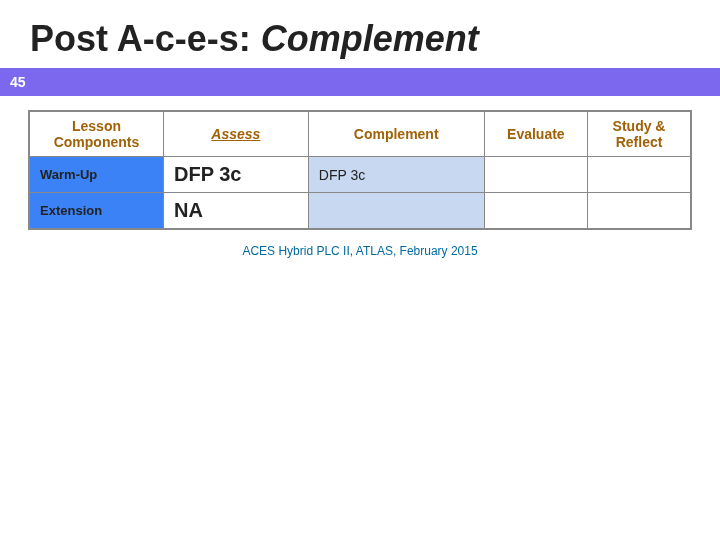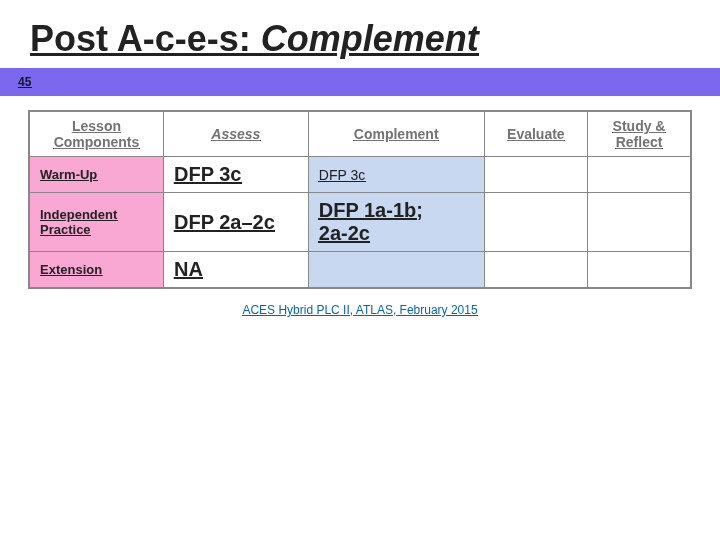--- a/index.html
+++ b/index.html
@@ -1,15 +1,15 @@
 <!DOCTYPE html>
 <html><head>
   <meta charset="utf-8">
   <style>
-    * { box-sizing: border-box; margin: 0; padding: 0; text-decoration: underline; }
+    * { box-sizing: border-box; margin: 0; padding: 0; }
     body {
       width: 720px;
       height: 540px;
       background: #fff;
       font-family: Arial, sans-serif;
       overflow: hidden;
     }
 
     .page-title {
       font-size: 36px;
@@ -24,24 +24,24 @@
 
     .slide-number-bar {
       display: flex;
       align-items: center;
       background: #7B68EE;
       height: 28px;
       padding: 0 0 0 0;
     }
     .slide-number {
       background: #7B68EE;
-      color: #0f172a;
-      font-size: 12px;
+      color: #ffffff;
+      font-size: 14px;
       font-weight: bold;
-      padding: 0 18px;
+      padding: 0 10px;
       height: 100%;
       display: flex;
       align-items: center;
     }
     .slide-bar-fill {
       flex: 1;
       background: #7B68EE;
       height: 100%;
     }
 
@@ -58,21 +58,21 @@
     th, td {
       border: 1.5px solid #888;
       padding: 6px 10px;
       vertical-align: middle;
     }
 
     .header-row th {
       background: #fff;
       font-size: 14px;
       font-weight: bold;
-      color: #737373;
+      color: #a16207;
       text-align: center;
     }
 
     .header-lesson {
       width: 130px;
       font-weight: bold;
       text-align: center !important;
       font-size: 14px;
     }
 
@@ -103,21 +103,21 @@
       font-size: 14px;
       font-weight: bold;
       text-align: center;
       background: #fff;
     }
 
     .row-label {
       font-size: 13px;
       font-weight: bold;
       color: #222;
-      background: #f9a8d4;
+      background: #3b82f6;
       vertical-align: middle;
     }
 
     .cell-assess {
       font-size: 20px;
       font-weight: bold;
       color: #222;
       background: #fff;
       text-align: left;
       vertical-align: middle;
@@ -177,27 +177,20 @@
     </thead>
     <tbody id="table-body">
     <tr>
           <td class="row-label">Warm-Up</td>
           <td class="cell-assess">DFP 3c</td>
           <td class="cell-complement">DFP 3c</td>
           <td class="cell-evaluate"></td>
           <td class="cell-study"></td>
         </tr>
         <tr>
-          <td class="row-label">Independent Practice</td>
-          <td class="cell-assess">DFP 2a–2c</td>
-          <td class="cell-complement cell-complement-large"><span style="font-size:20px;font-weight:bold;">DFP 1a-1b;<br>2a-2c</span></td>
-          <td class="cell-evaluate"></td>
-          <td class="cell-study"></td>
-        </tr>
-        <tr>
           <td class="row-label">Extension</td>
           <td class="cell-assess">NA</td>
           <td class="cell-complement"></td>
           <td class="cell-evaluate"></td>
           <td class="cell-study"></td>
         </tr>
       </tbody>
   </table>
 </div>
 

